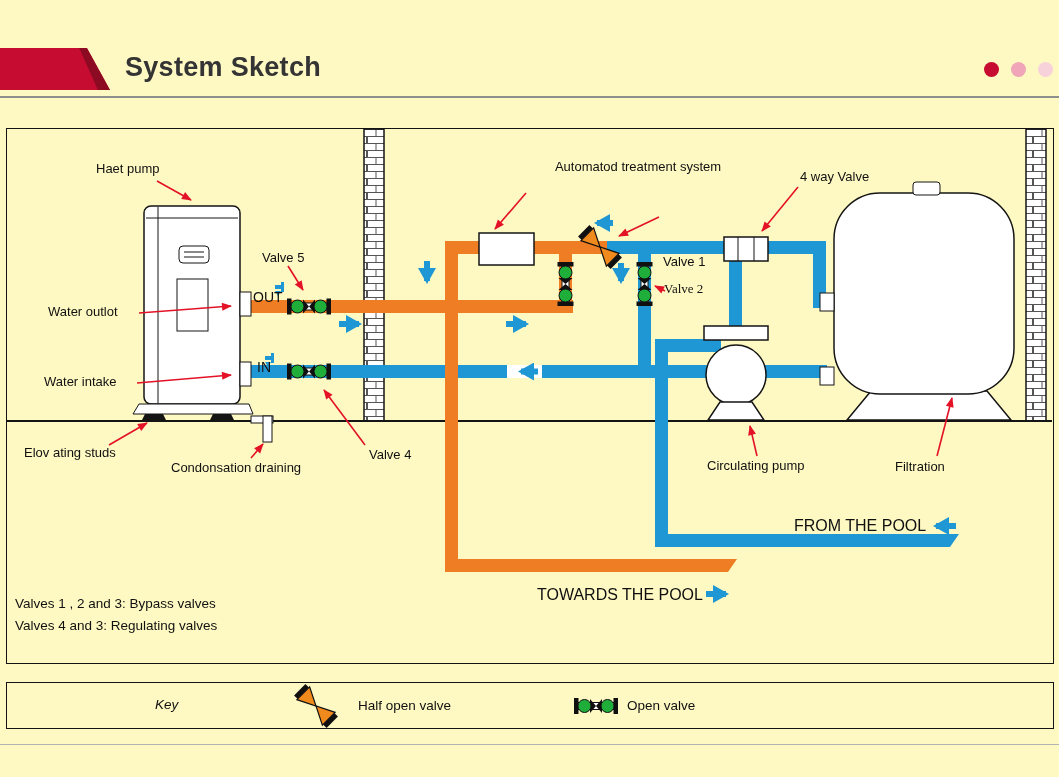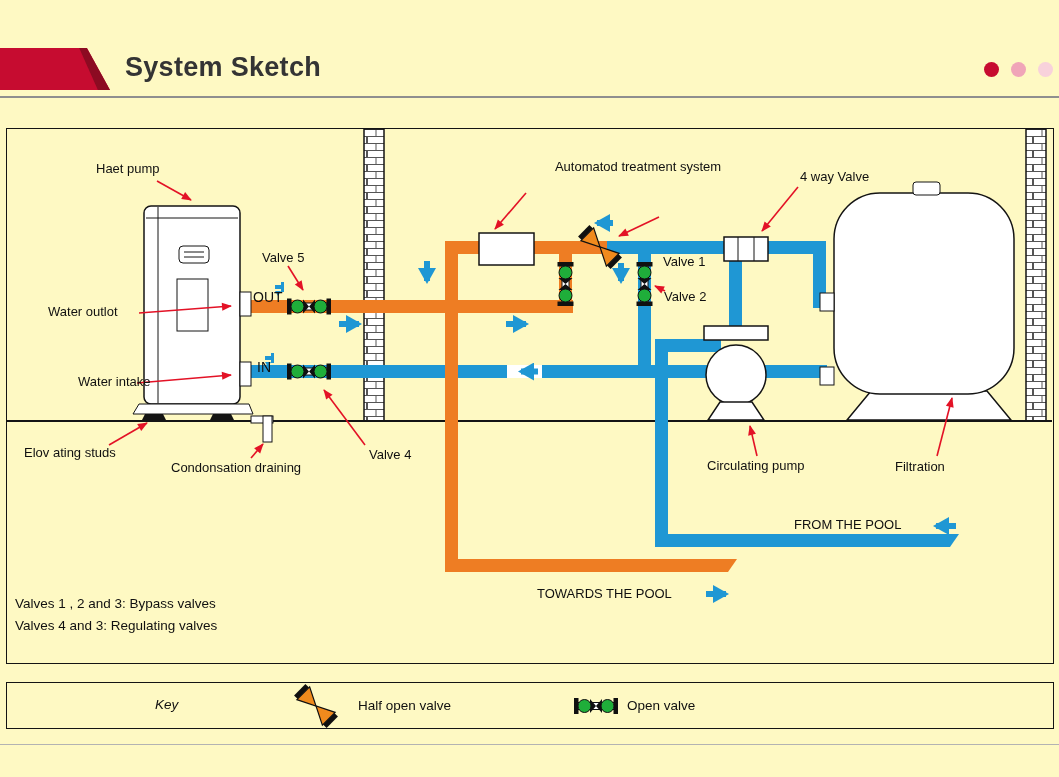--- a/index.html
+++ b/index.html
@@ -16,21 +16,21 @@
   
   .diagram{left:6px;top:128px;width:1048px;height:536px;border:1.5px solid #141414;box-sizing:border-box;padding-left:48px;}
   .keybox{left:6px;top:682px;width:1048px;height:47px;border:1.5px solid #141414;box-sizing:border-box;text-decoration:underline;}
   
   .p{position:absolute;}
   .cold{background:#1f97d4;}
   .warm{background:#ee7d23;}
   .cut-r{clip-path:polygon(0 0,100% 0,calc(100% - 9px) 100%,0 100%);}
   
   .lbl{position:absolute;font-size:13px;color:#101010;white-space:nowrap;}
-  .caps{font-size:13px;}
+  .caps{font-size:16px;}
   .note{font-size:13.5px;}
   .portlbl{position:absolute;font-size:14px;color:#101010;white-space:nowrap;}
   .center{text-align:center;}
   .keyit{font-style:italic;}
   svg .sh{fill:#ffffff;stroke:#141414;stroke-width:1.5;}
   svg .sh1{fill:#ffffff;stroke:#141414;stroke-width:1;}
   svg .thin{stroke:#141414;stroke-width:1;fill:none;}
   svg .ptr{stroke:#e31226;stroke-width:1.6;fill:none;}
   svg .flow{stroke:#1f97d4;stroke-width:6;fill:none;}
 </style>
@@ -183,31 +183,31 @@
         <path d="M531,242.5 H514" class="flow" marker-end="url(#blueHead)"></path>
         <path d="M606,94 H590" class="flow" marker-end="url(#blueHead)"></path>
         <path d="M614,134 V152" class="flow" marker-end="url(#blueHead)"></path>
         <path d="M949,397 H929" class="flow" marker-end="url(#blueHead)"></path>
         <path d="M699,465 H719" class="flow" marker-end="url(#blueHead)"></path>
       </g>
     </svg>
 
     <div class="lbl" style="left:89px;top:32px;">Haet pump</div>
     <div class="lbl" style="left:41px;top:175px;">Water outlot</div>
-    <div class="lbl" style="left:37px;top:245px;margin-left:34px;">Water intake</div>
+    <div class="lbl" style="left:37px;top:245px;">Water intake</div>
     <div class="lbl" style="left:17px;top:316px;">Elov ating studs</div>
     <div class="lbl" style="left:164px;top:331px;">Condonsation draining</div>
     <div class="lbl" style="left:255px;top:121px;">Valve 5</div>
     <div class="lbl" style="left:362px;top:318px;">Valve 4</div>
     <div class="lbl center" style="left:500px;top:30px;width:262px;line-height:15px;">
       <div>Automatod treatment system</div>
     </div>
     <div class="lbl" style="left:656px;top:77px;margin-top:48px;">Valve 1</div>
     <div class="lbl" style="left:793px;top:40px;">4 way Valve</div>
-    <div class="lbl" style="left:657px;top:160px;">Valve 2</div>
+    <div class="lbl" style="left:657px;top:152px;font-family:Liberation Serif, serif;">Valve 2</div>
     <div class="lbl" style="left:700px;top:329px;">Circulating pump</div>
     <div class="lbl" style="left:888px;top:330px;">Filtration</div>
     <div class="lbl caps" style="left:787px;top:388px;">FROM THE POOL</div>
     <div class="lbl caps" style="left:530px;top:457px;">TOWARDS THE POOL</div>
     <div class="portlbl" style="left:246px;top:160px;">OUT</div>
     <div class="portlbl" style="left:250px;top:230px;">IN</div>
     <div class="lbl note" style="left:8px;top:467px;">Valves 1 , 2 and 3: Bypass valves</div>
     <div class="lbl note" style="left:8px;top:489px;">Valves 4 and 3: Regulating valves</div>
   </div>
 

